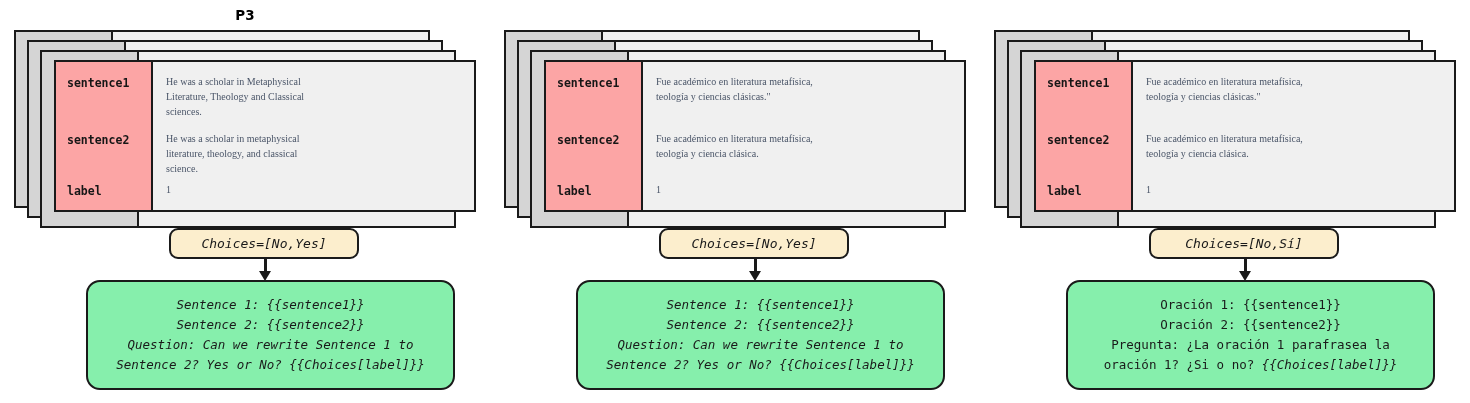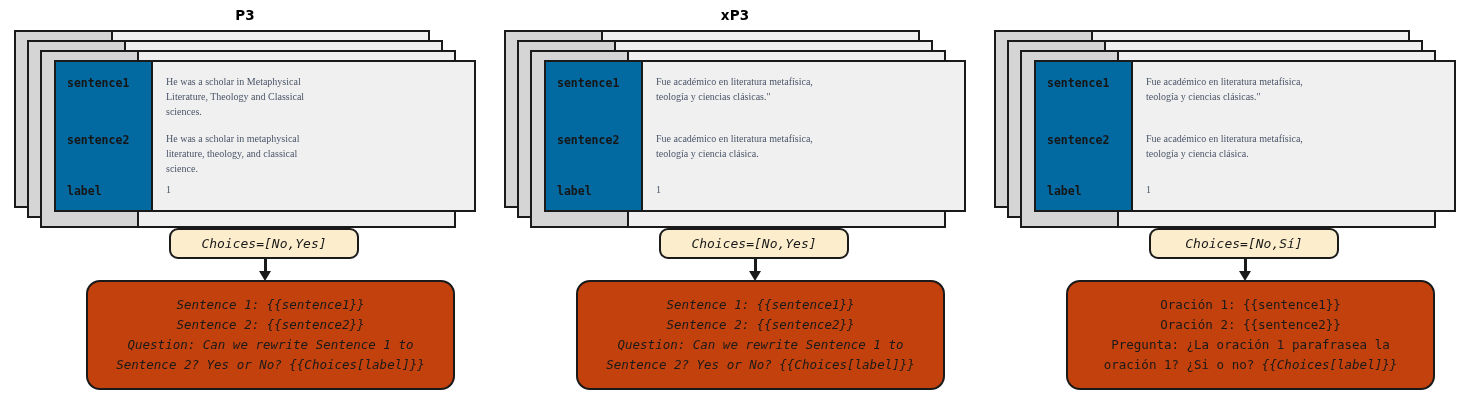--- a/index.html
+++ b/index.html
@@ -62,21 +62,21 @@
     left: 40px;
     top: 30px;
     width: 422px;
     height: 152px;
     z-index: 4;
     display: flex;
   }
   .card-keycol {
     width: 97px;
     flex: 0 0 97px;
-    background: #0369a1;
+    background: #fca5a5;
     border-right: 2px solid #1a1a1a;
     position: relative;
   }
   .card-valcol {
     flex: 1 1 auto;
     background: #f0f0f0;
     position: relative;
   }
   .ghost-inner {
     display: flex;
@@ -167,21 +167,21 @@
     border-top: 10px solid #1a1a1a;
   }
 
   
   .prompt-box {
     position: absolute;
     top: 280px;
     left: 86px;
     width: 369px;
     height: 110px;
-    background: #c2410c;
+    background: #86efac;
     border: 2.5px solid #1a1a1a;
     border-radius: 14px;
     display: flex;
     flex-direction: column;
     justify-content: center;
     padding: 4px 6px;
   }
   .prompt-line {
     font-family: "DejaVu Sans Mono", monospace;
     font-size: 12.5px;
@@ -242,21 +242,20 @@
         <div class="arrow-head"></div>
       </div>
       <div class="prompt-box">
         <div class="prompt-line"><span class="it">Sentence 1: {{sentence1}}</span></div>
         <div class="prompt-line"><span class="it">Sentence 2: {{sentence2}}</span></div>
         <div class="prompt-line"><span class="it">Question: Can we rewrite Sentence 1 to</span></div>
         <div class="prompt-line"><span class="it">Sentence 2? Yes or No? {{Choices[label]}}</span></div>
       </div>
     </div>
     <div class="column" style="left: 490px;">
-      <div class="col-title">xP3</div>
       <div class="card-stack">
         <div class="card card-ghost ghost-0">
           <div class="ghost-inner">
             <div class="ghost-key"></div>
             <div class="ghost-val"></div>
           </div>
         </div>
         <div class="card card-ghost ghost-1">
           <div class="ghost-inner">
             <div class="ghost-key"></div>

